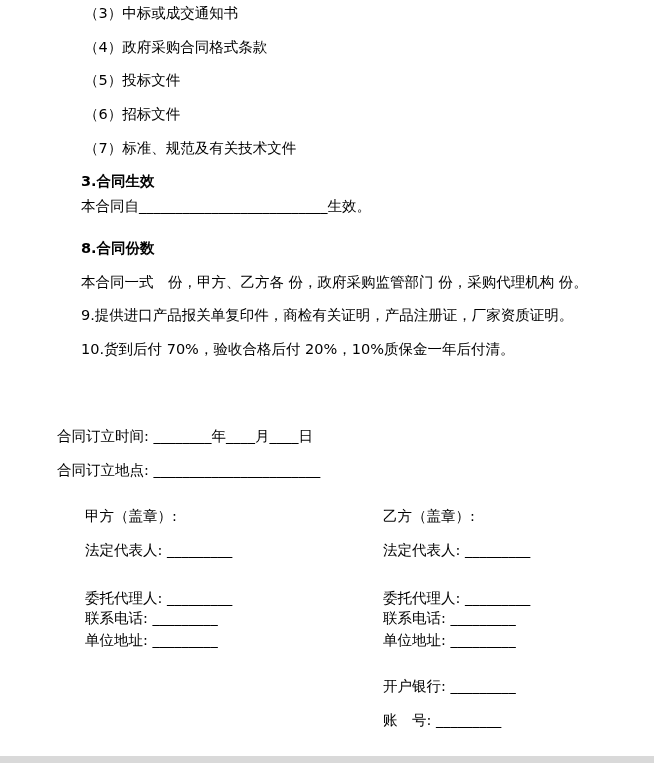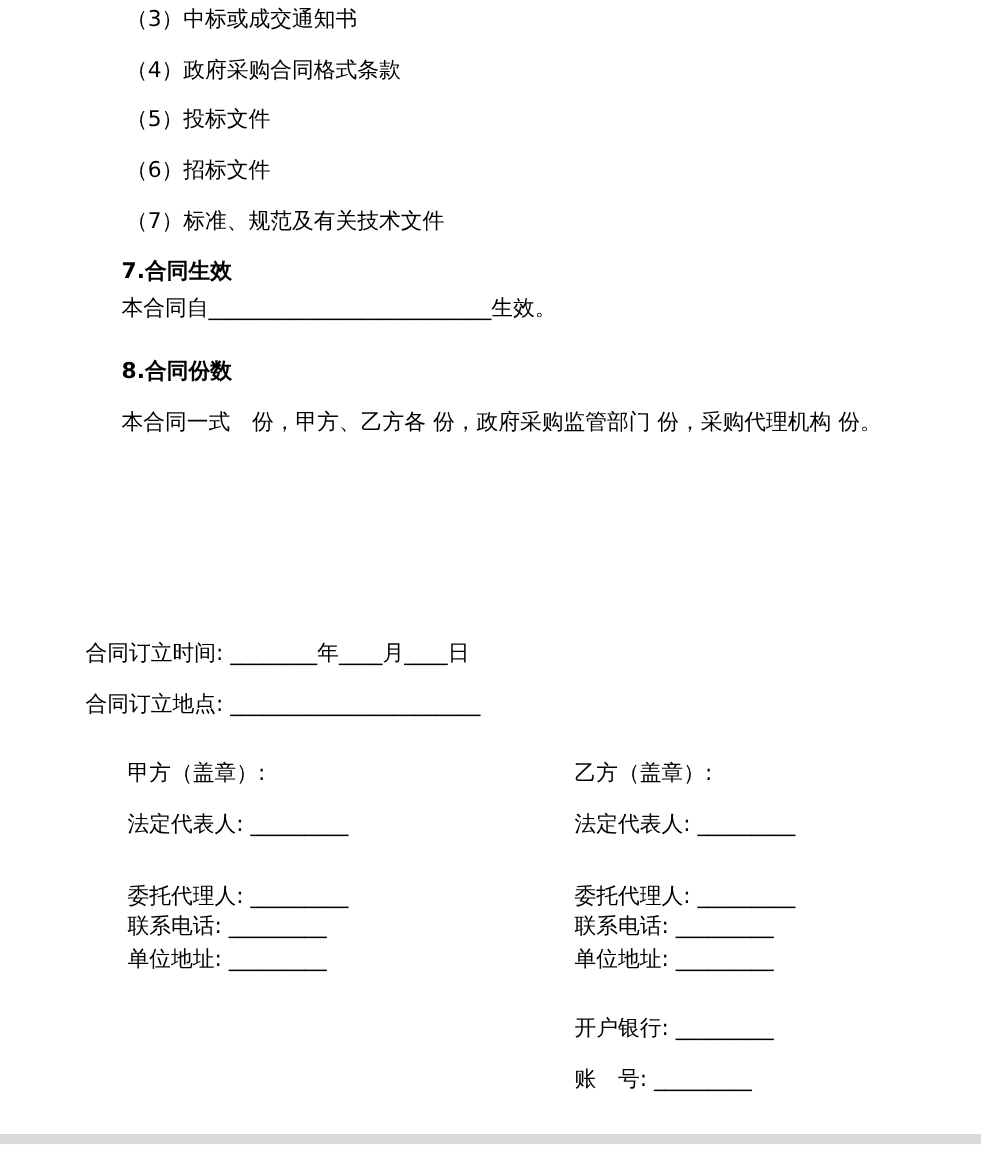--- a/index.html
+++ b/index.html
@@ -48,26 +48,28 @@
 <body>
 
 <div class="page">
 
   <div class="line indent-list" style="top:6px">（3）中标或成交通知书</div>
   <div class="line indent-list" style="top:40px">（4）政府采购合同格式条款</div>
   <div class="line indent-list" style="top:73px">（5）投标文件</div>
   <div class="line indent-list" style="top:107px">（6）招标文件</div>
   <div class="line indent-list" style="top:141px">（7）标准、规范及有关技术文件</div>
 
-  <div class="line indent-para heading" style="top:174px">7.合同生效</div>
+  <div class="line indent-para heading" style="top:174px">3.合同生效</div>
   <div class="line indent-para" style="top:199px">本合同自__________________________生效。</div>
 
   <div class="line indent-para heading" style="top:241px">8.合同份数</div>
   <div class="line indent-para" style="top:275px">本合同一式　份，甲方、乙方各 份，政府采购监管部门 份，采购代理机构 份。</div>
 
+  <div class="line indent-para" style="top:308px">9.提供进口产品报关单复印件，商检有关证明，产品注册证，厂家资质证明。</div>
+  <div class="line indent-para" style="top:342px">10.货到后付 70%，验收合格后付 20%，10%质保金一年后付清。</div>
 
   <div class="line indent-sign" style="top:409px">合同订立时间: ________年____月____日</div>
   <div class="line indent-sign" style="top:443px">合同订立地点: _______________________</div>
 
   <div class="line col-a r-title">甲方（盖章）:</div>
   <div class="line col-a r-legal">法定代表人: _________</div>
   <div class="line col-a r-agent">委托代理人: _________</div>
   <div class="line col-a r-phone">联系电话: _________</div>
   <div class="line col-a r-addr">单位地址: _________</div>
 

